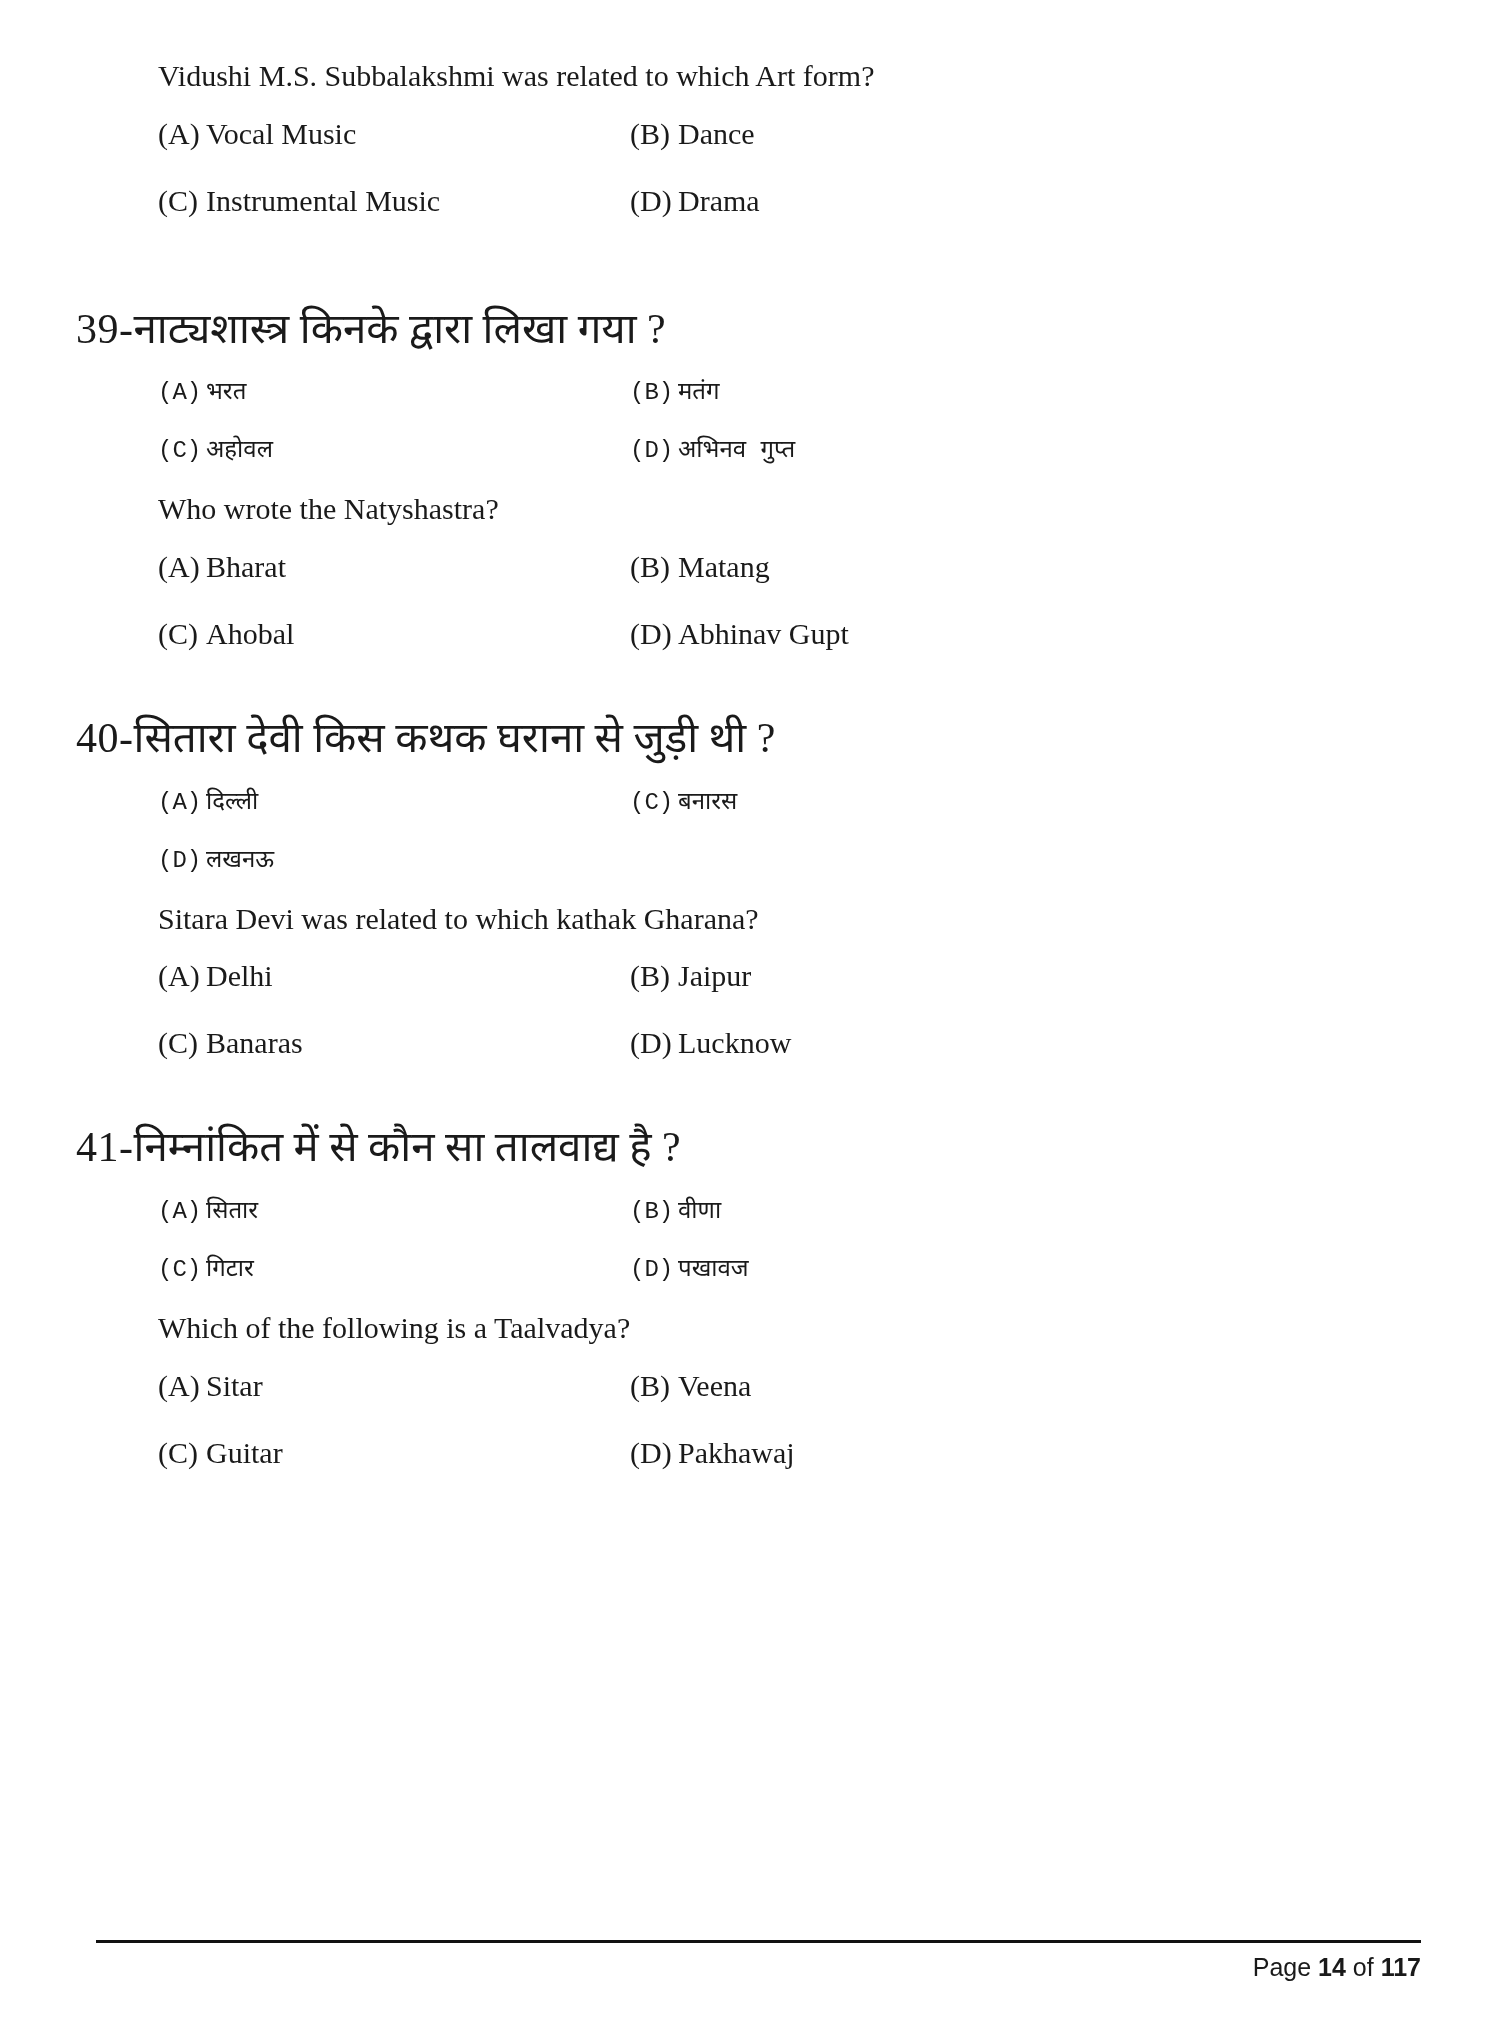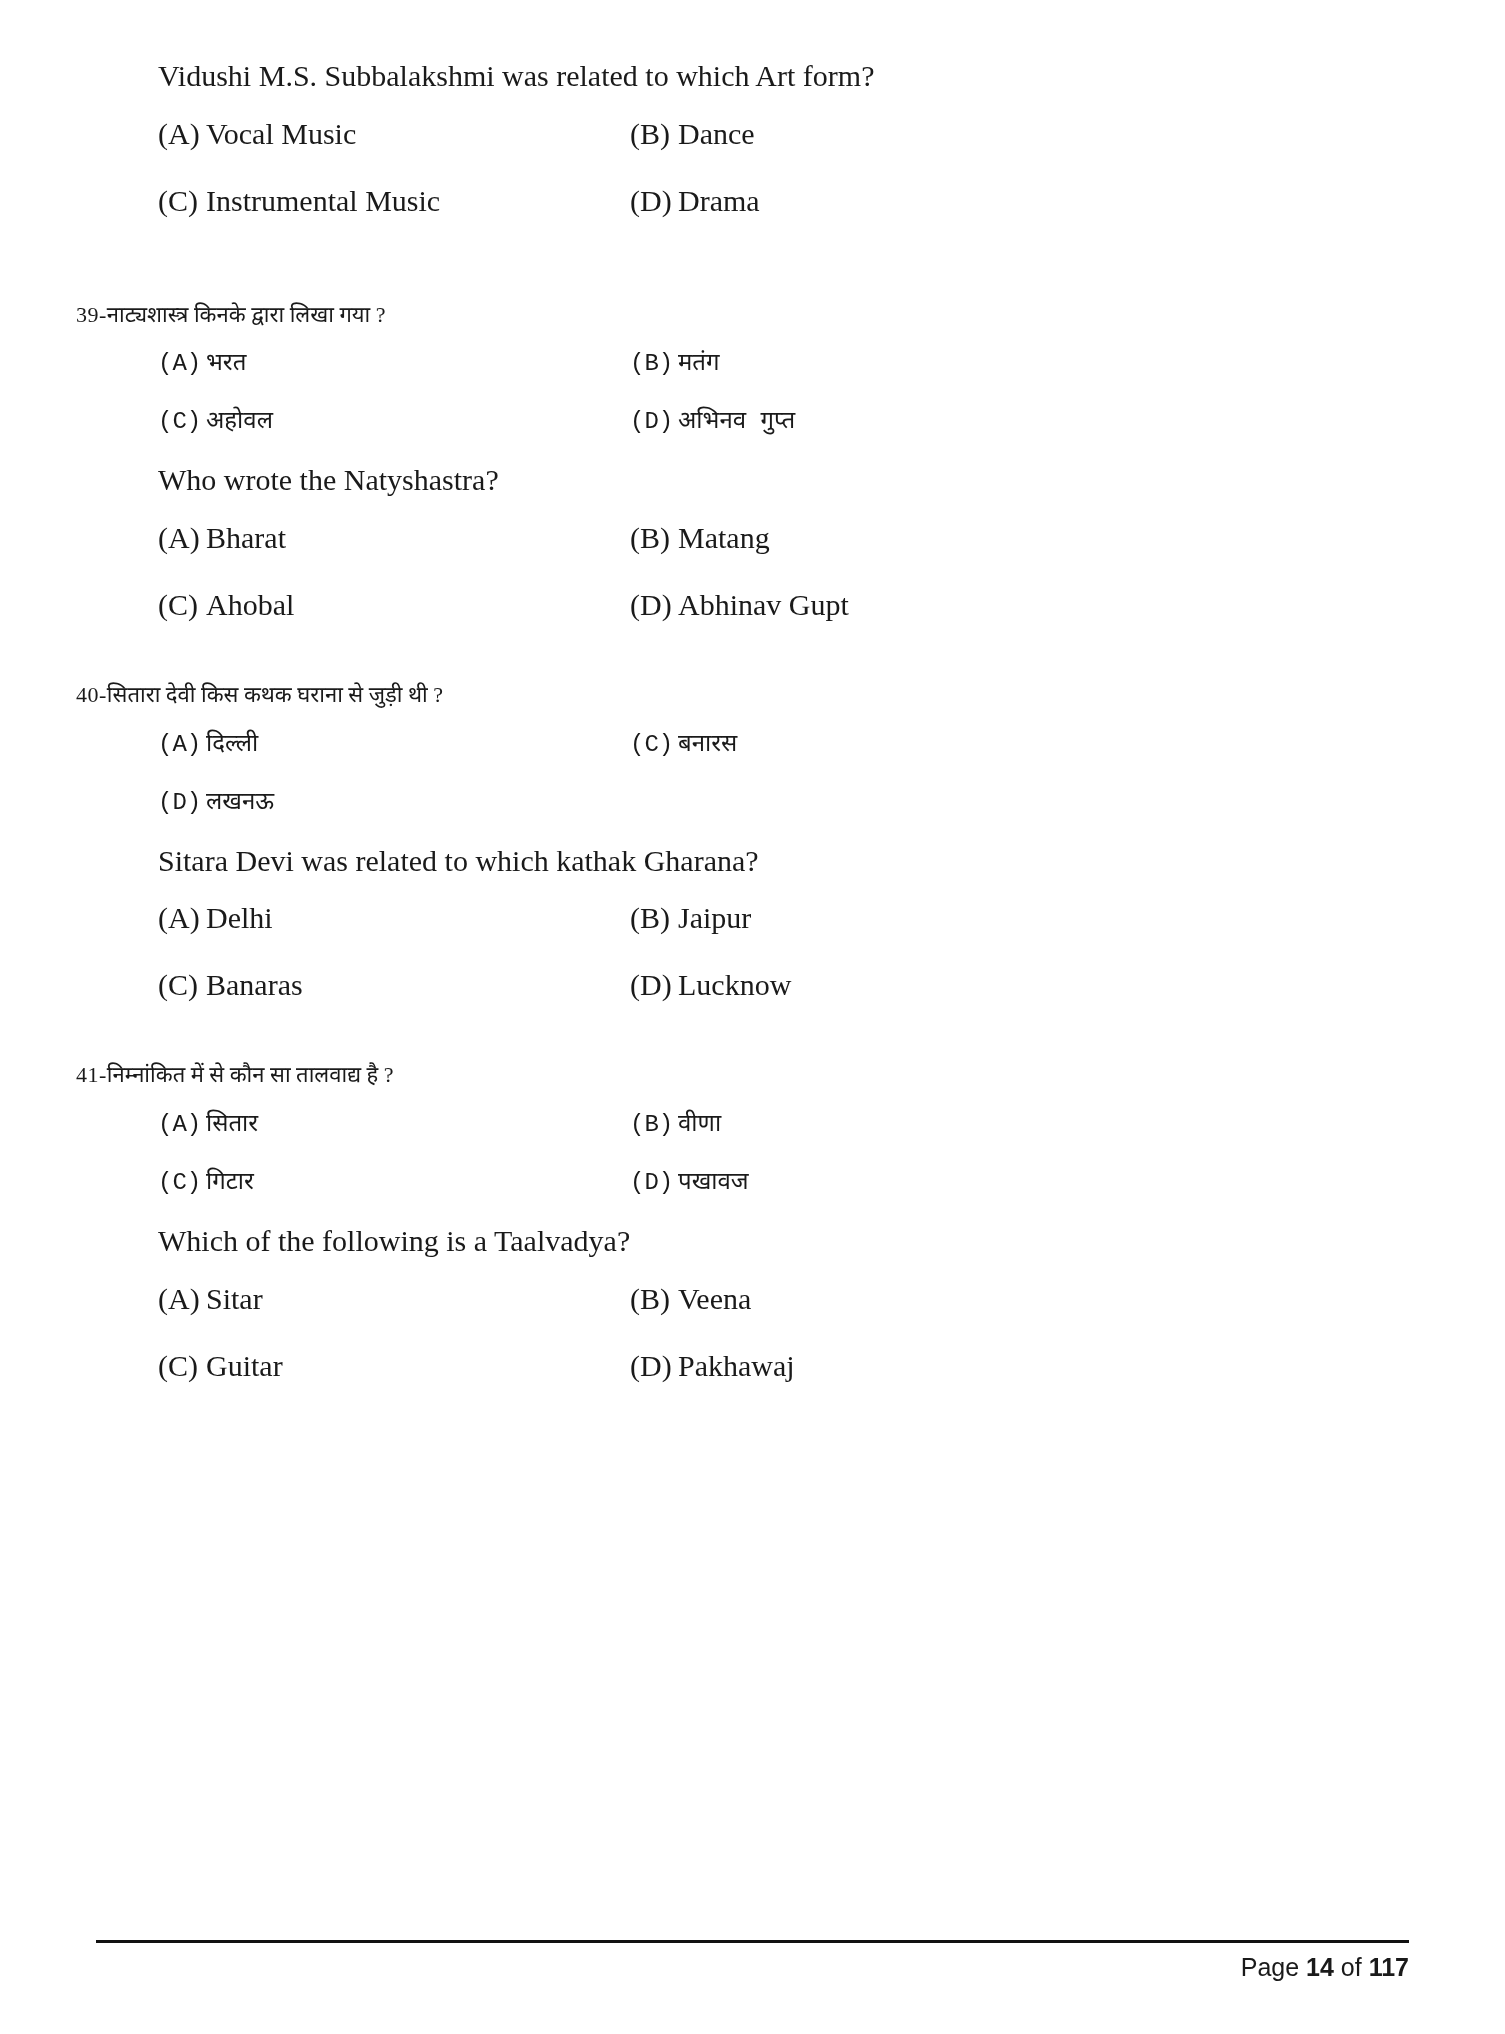--- a/index.html
+++ b/index.html
@@ -25,21 +25,21 @@
   .q-block {
     margin-bottom: 0;
   }
   .stem {
     font-size: 30px;
     line-height: 1.35;
     margin: 0 0 8px 0;
     padding-left: 82px;
   }
   .stem-hi {
-    font-size: 22px;
+    font-size: 42px;
     line-height: 1.45;
     padding-left: 52px;
     text-indent: -52px;
     margin: 0 0 10px 0;
     font-family: "Liberation Serif", serif;
   }
   .stem-num {
     letter-spacing: 0.5px;
   }
   .opts {
@@ -62,21 +62,21 @@
     display: inline-block;
     min-width: 48px;
   }
   .gap-sm { height: 14px; }
   .gap-md { height: 46px; }
   .gap-lg { height: 70px; }
 
   .footer {
     position: absolute;
     left: 96px;
-    right: 96px;
+    right: 84px;
     bottom: 52px;
   }
   .footer-rule {
     border-top: 3px solid #111;
     width: 100%;
   }
   .footer-text {
     text-align: right;
     font-family: "Liberation Sans", sans-serif;
     font-size: 25px;

